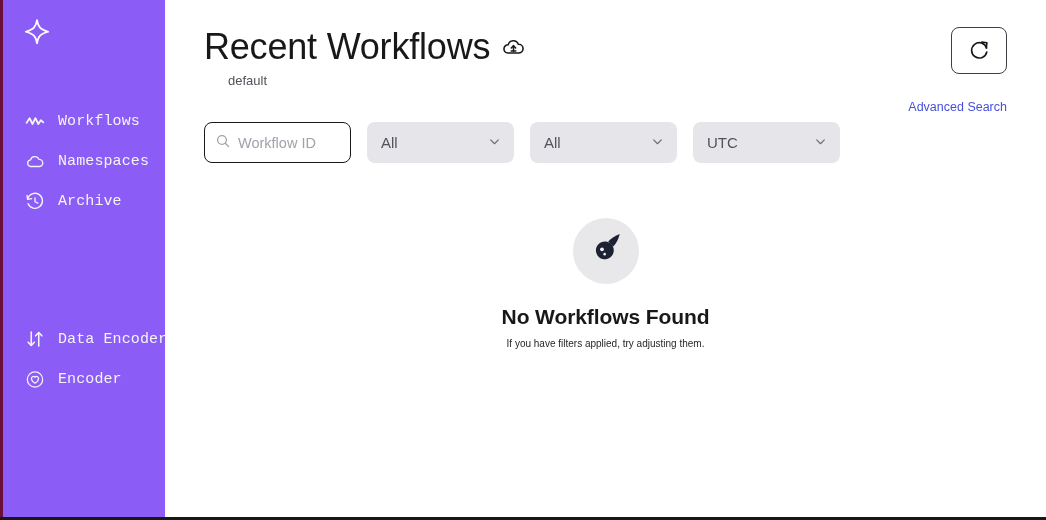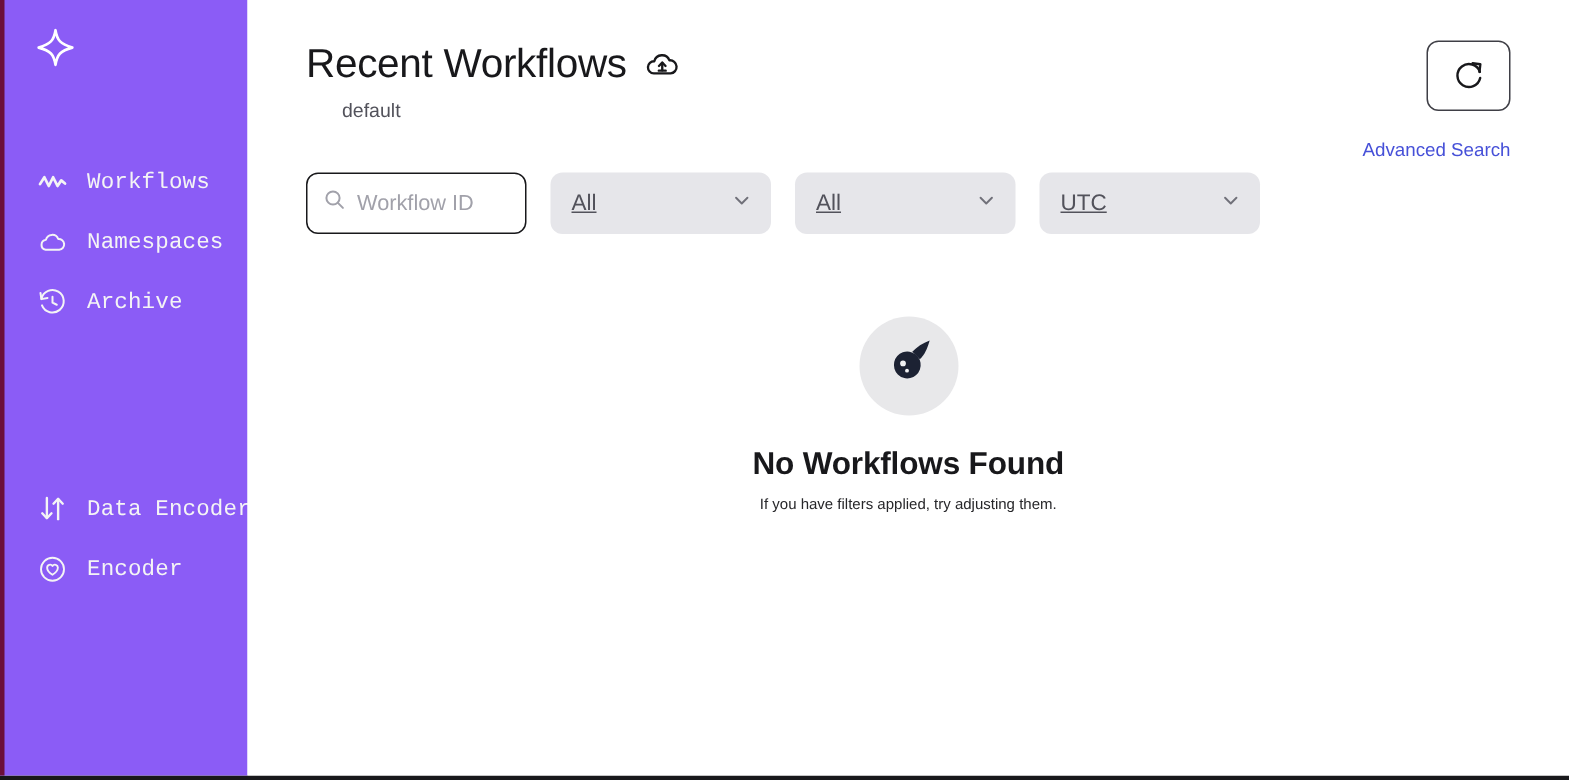--- a/index.html
+++ b/index.html
@@ -104,21 +104,21 @@
 
   .title-block { display: flex; flex-direction: column; }
 
   .title-row {
     display: flex;
     align-items: center;
     gap: 11px;
   }
 
   .page-title {
-    font-size: 27px;
+    font-size: 36px;
     font-weight: 400;
     color: #18181b;
     line-height: 1.15;
     letter-spacing: -0.2px;
   }
 
   .cloud-icon { display: block; margin-top: 4px; }
 
   .namespace {
     margin-top: 6px;
@@ -192,21 +192,20 @@
     background: #e6e6ea;
     display: flex;
     align-items: center;
     padding: 0 14px;
     cursor: pointer;
   }
 
   .select-value {
     font-size: 15px;
     color: #52525b;
-    text-decoration: underline;
   }
 
   .chevron {
     position: absolute;
     right: 13px;
     top: 50%;
     transform: translateY(-50%);
     display: block;
   }
 

